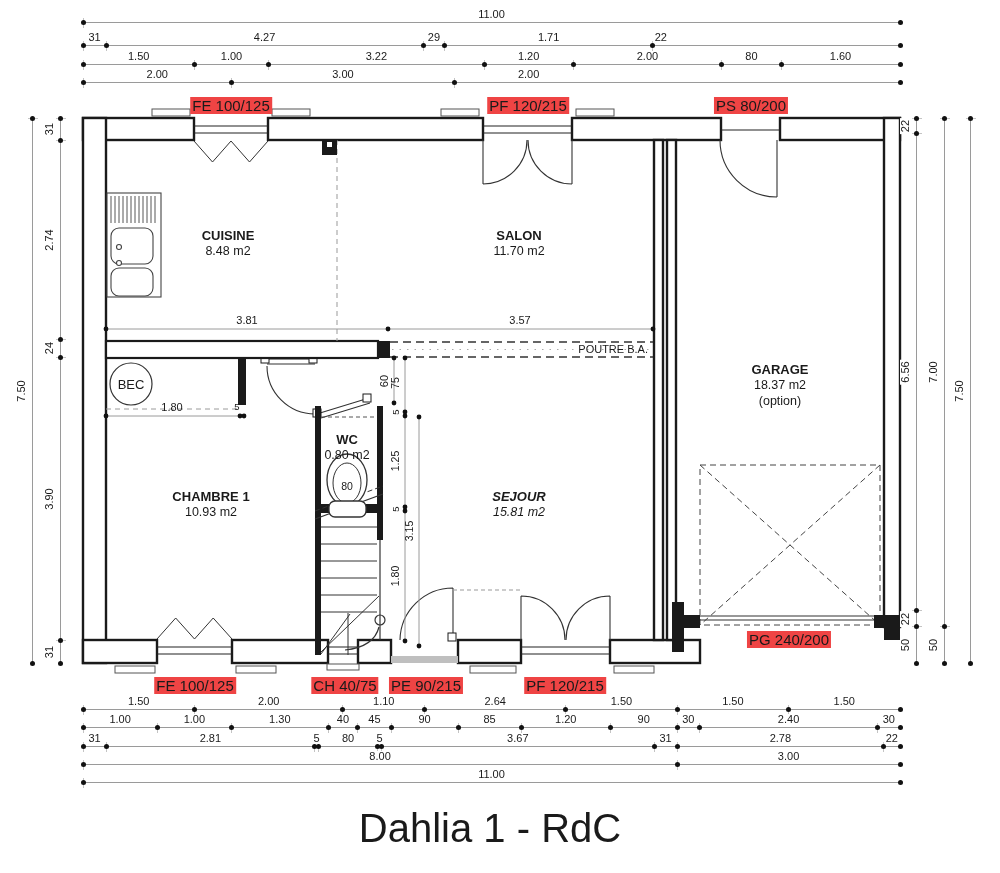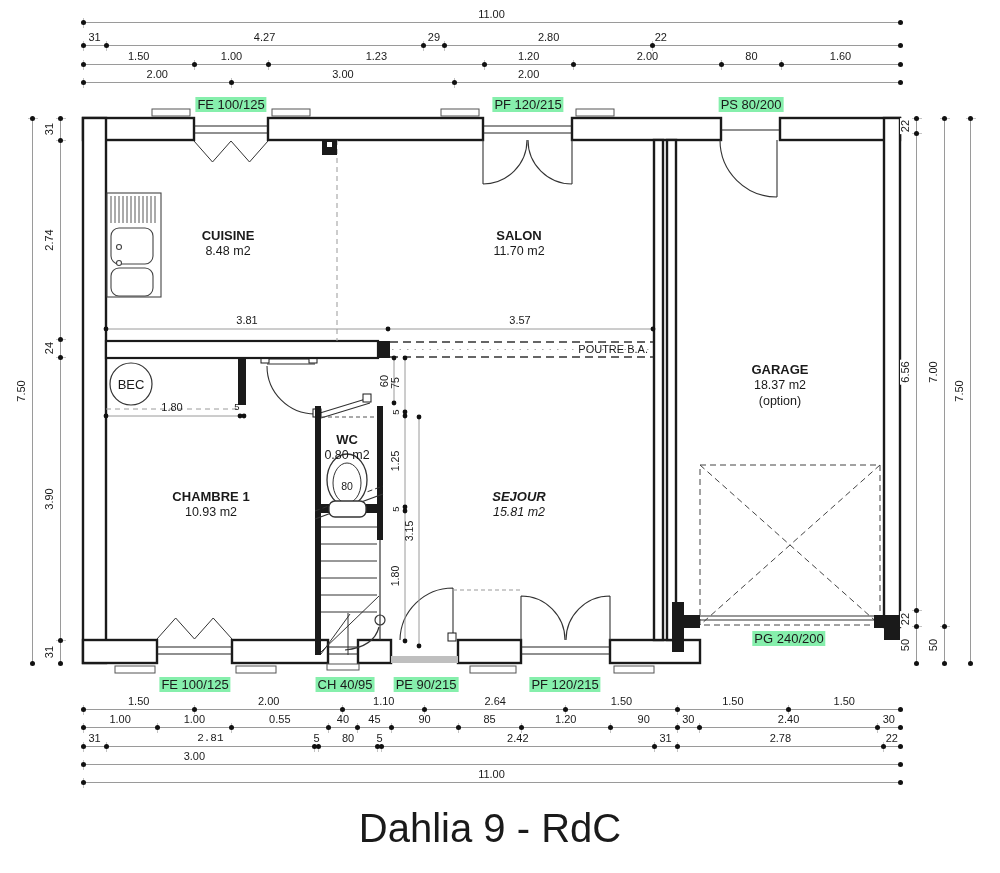--- a/index.html
+++ b/index.html
@@ -19,21 +19,21 @@
 
   
   .vrow{position:absolute;display:flex;flex-direction:column;width:16px;}
   .vrow::before{content:'';position:absolute;top:0;bottom:0;right:5px;width:1px;background:#9a9a9a;}
   .vseg{position:relative;}
   .vseg::before{content:'';position:absolute;right:3px;top:-2.5px;width:5px;height:5px;border-radius:50%;background:#111;z-index:2;}
   .vseg::after{content:'';position:absolute;right:0;top:-0.5px;width:10px;height:1px;background:#c4c4c4;}
   .vlbl{position:absolute;right:11px;top:50%;writing-mode:vertical-rl;transform:translateY(-50%) rotate(180deg);font-size:11px;line-height:1;white-space:nowrap;background:#fff;padding:2px 0;}
   .vtick-end{position:absolute;right:3px;bottom:-2.5px;width:5px;height:5px;border-radius:50%;background:#111;z-index:2;}
 
-  .olabel{position:absolute;transform:translateX(-50%);font-size:13px;white-space:nowrap;background:#86efac;padding:0 2px;}
+  .olabel{position:absolute;transform:translateX(-50%);font-size:15px;white-space:nowrap;background:#ef4444;padding:0 2px;}
   .room{position:absolute;transform:translate(-50%,-50%);text-align:center;line-height:1.25;}
   .room .rname{font-weight:bold;font-size:13px;}
   .room .rarea,.room .rnote{font-size:12.5px;}
   .title{position:absolute;left:490px;top:806px;transform:translateX(-50%);font-size:40px;white-space:nowrap;}
 </style>
 </head>
 <body>
 
 <div class="sheet">
 
@@ -212,36 +212,36 @@
         <div class="seg" style="flex: 0 0 2.81818%;">
           <span class="dlbl">31</span>
         </div>
         <div class="seg" style="flex: 0 0 38.8182%; margin-top: 16px;">
           <span class="dlbl">4.27</span>
         </div>
         <div class="seg" style="flex: 0 0 2.63636%;">
           <span class="dlbl">29</span>
         </div>
         <div class="seg" style="flex: 0 0 25.4545%;">
-          <span class="dlbl">2.80</span>
+          <span class="dlbl">1.71</span>
         </div>
         <div class="seg" style="flex: 0 0 2%;">
           <span class="dlbl">22</span>
         </div>
         <i class="tick-end"></i>
       </div>
     <div class="dim-row" style="left:83px;top:52px;width:817px;">
         <div class="seg" style="flex: 0 0 13.6364%;">
           <span class="dlbl">1.50</span>
         </div>
         <div class="seg" style="flex: 0 0 9.09091%;">
           <span class="dlbl">1.00</span>
         </div>
         <div class="seg" style="flex: 0 0 26.3636%;">
-          <span class="dlbl">1.23</span>
+          <span class="dlbl">3.22</span>
         </div>
         <div class="seg" style="flex: 0 0 10.9091%;">
           <span class="dlbl">1.20</span>
         </div>
         <div class="seg" style="flex: 0 0 18.1818%;">
           <span class="dlbl">2.00</span>
         </div>
         <div class="seg" style="flex: 0 0 7.27273%;">
           <span class="dlbl">80</span>
         </div>
@@ -290,21 +290,21 @@
         <i class="tick-end"></i>
       </div>
     <div class="dim-row" style="left:83px;top:715px;width:817px;">
         <div class="seg" style="flex: 0 0 9.09091%;">
           <span class="dlbl">1.00</span>
         </div>
         <div class="seg" style="flex: 0 0 9.09091%;">
           <span class="dlbl">1.00</span>
         </div>
         <div class="seg" style="flex: 0 0 11.8182%;">
-          <span class="dlbl">0.55</span>
+          <span class="dlbl">1.30</span>
         </div>
         <div class="seg" style="flex: 0 0 3.63636%;">
           <span class="dlbl">40</span>
         </div>
         <div class="seg" style="flex: 0 0 4.09091%;">
           <span class="dlbl">45</span>
         </div>
         <div class="seg" style="flex: 0 0 8.18182%;">
           <span class="dlbl">90</span>
         </div>
@@ -325,47 +325,50 @@
         </div>
         <div class="seg" style="flex: 0 0 2.72727%;">
           <span class="dlbl">30</span>
         </div>
         <i class="tick-end"></i>
       </div>
     <div class="dim-row" style="left:83px;top:734px;width:817px;">
         <div class="seg" style="flex: 0 0 2.81818%;">
           <span class="dlbl">31</span>
         </div>
-        <div class="seg" style="flex: 0 0 25.5455%; font-family: Liberation Mono, monospace;">
+        <div class="seg" style="flex: 0 0 25.5455%;">
           <span class="dlbl">2.81</span>
         </div>
         <div class="seg" style="flex: 0 0 0.454545%;">
           <span class="dlbl">5</span>
         </div>
         <div class="seg" style="flex: 0 0 7.27273%;">
           <span class="dlbl">80</span>
         </div>
         <div class="seg" style="flex: 0 0 0.454545%;">
           <span class="dlbl">5</span>
         </div>
         <div class="seg" style="flex: 0 0 33.3636%;">
-          <span class="dlbl">2.42</span>
+          <span class="dlbl">3.67</span>
         </div>
         <div class="seg" style="flex: 0 0 2.81818%;">
           <span class="dlbl">31</span>
         </div>
         <div class="seg" style="flex: 0 0 25.2727%;">
           <span class="dlbl">2.78</span>
         </div>
         <div class="seg" style="flex: 0 0 2%;">
           <span class="dlbl">22</span>
         </div>
         <i class="tick-end"></i>
       </div>
     <div class="dim-row" style="left:83px;top:752px;width:817px;">
+        <div class="seg" style="flex: 0 0 72.7273%;">
+          <span class="dlbl">8.00</span>
+        </div>
         <div class="seg" style="flex: 0 0 27.2727%;">
           <span class="dlbl">3.00</span>
         </div>
         <i class="tick-end"></i>
       </div>
     <div class="dim-row" style="left:83px;top:770px;width:817px;">
         <div class="seg" style="flex: 0 0 100%;">
           <span class="dlbl">11.00</span>
         </div>
         <i class="tick-end"></i>
@@ -428,21 +431,21 @@
           <span class="vlbl">7.50</span>
         </div>
         <i class="vtick-end"></i>
       </div>
   </div>
 
   <div class="olabel" style="left:231px;top:97px;">FE 100/125</div>
   <div class="olabel" style="left:528px;top:97px;">PF 120/215</div>
   <div class="olabel" style="left:751px;top:97px;">PS 80/200</div>
   <div class="olabel" style="left:195px;top:677px;">FE 100/125</div>
-  <div class="olabel" style="left:345px;top:677px;">CH 40/95</div>
+  <div class="olabel" style="left:345px;top:677px;">CH 40/75</div>
   <div class="olabel" style="left:426px;top:677px;">PE 90/215</div>
   <div class="olabel" style="left:565px;top:677px;">PF 120/215</div>
   <div class="olabel" style="left:789px;top:631px;">PG 240/200</div>
 
   <div class="room" style="left:228px;top:244px;">
     <div class="rname">CUISINE</div>
     <div class="rarea">8.48 m2</div>
   </div>
   <div class="room" style="left:519px;top:244px;">
     <div class="rname">SALON</div>
@@ -459,14 +462,14 @@
   </div>
   <div class="room" style="left:347px;top:448px;">
     <div class="rname">WC</div>
     <div class="rarea">0.80 m2</div>
   </div>
   <div class="room" style="left:519px;top:505px;font-style:italic;">
     <div class="rname">SEJOUR</div>
     <div class="rarea">15.81 m2</div>
   </div>
 
-  <div class="title">Dahlia 9 - RdC</div>
+  <div class="title">Dahlia 1 - RdC</div>
 </div>
 
 </body></html>

